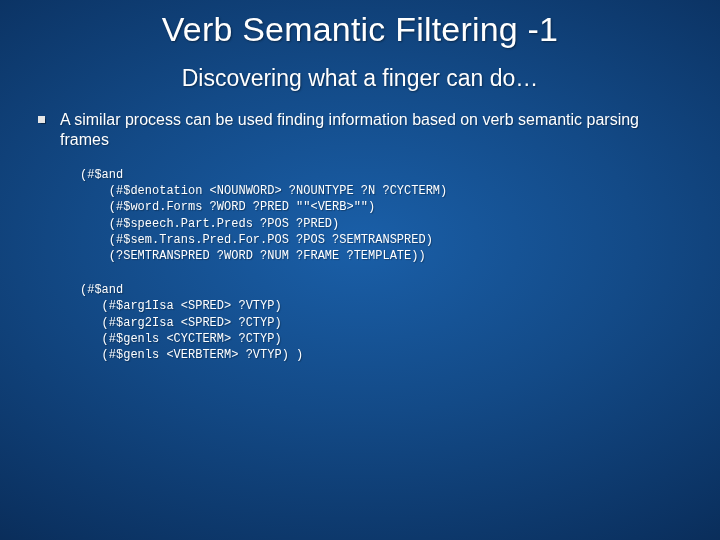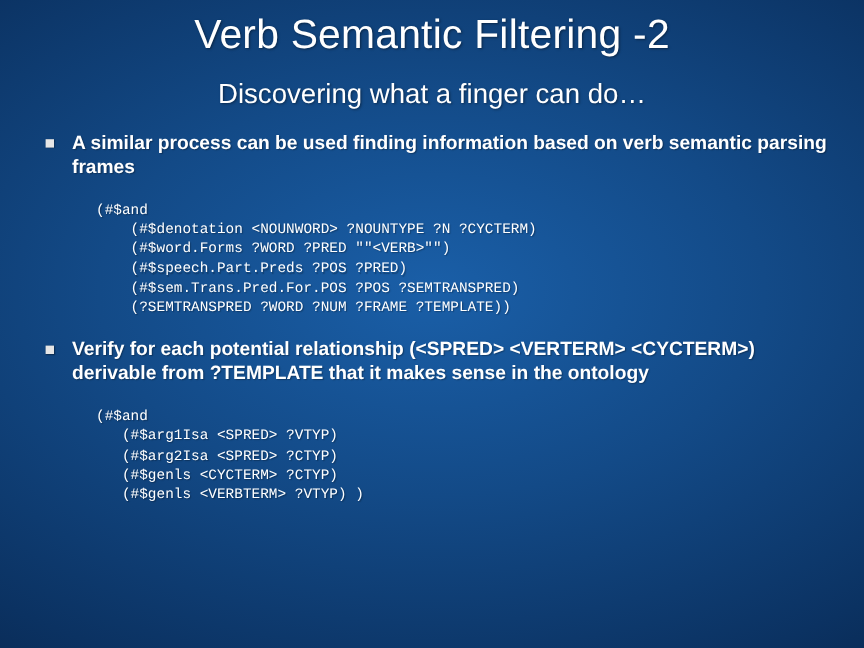--- a/index.html
+++ b/index.html
@@ -43,21 +43,21 @@
   ul.main {
     list-style: none;
     padding: 0;
     margin: 0;
   }
   ul.main > li {
     position: relative;
     padding-left: 30px;
     margin-bottom: 18px;
     font-size: 16px;
-    font-weight: bold;
+    font-weight: normal;
     line-height: 1.22;
     text-shadow: 1px 1px 1px rgba(0,0,0,0.3);
   }
   ul.main > li::before {
     content: "";
     position: absolute;
     left: 8px;
     top: 6px;
     width: 7px;
     height: 7px;
@@ -72,38 +72,35 @@
     white-space: pre;
     padding-left: 50px;
     margin-bottom: 18px;
     text-shadow: 1px 1px 1px rgba(0,0,0,0.3);
   }
 </style>
 </head>
 <body>
 
 <div class="slide">
-  <h1 class="title">Verb Semantic Filtering -2</h1>
+  <h1 class="title">Verb Semantic Filtering -1</h1>
   <h2 class="subtitle">Discovering what a finger can do…</h2>
 
   <div class="body">
     <ul class="main">
       <li>A similar process can be used finding information based on verb semantic parsing frames</li>
     </ul>
 
     <div class="code">(#$and
     (#$denotation &lt;NOUNWORD&gt; ?NOUNTYPE ?N ?CYCTERM)
     (#$word.Forms ?WORD ?PRED ""&lt;VERB&gt;"")
     (#$speech.Part.Preds ?POS ?PRED)
     (#$sem.Trans.Pred.For.POS ?POS ?SEMTRANSPRED)
     (?SEMTRANSPRED ?WORD ?NUM ?FRAME ?TEMPLATE))</div>
 
-    <ul class="main">
-      <li>Verify for each potential relationship (&lt;SPRED&gt; &lt;VERTERM&gt; &lt;CYCTERM&gt;) derivable from ?TEMPLATE that it makes sense in the ontology</li>
-    </ul>
 
     <div class="code">(#$and
    (#$arg1Isa &lt;SPRED&gt; ?VTYP)
    (#$arg2Isa &lt;SPRED&gt; ?CTYP)
    (#$genls &lt;CYCTERM&gt; ?CTYP)
    (#$genls &lt;VERBTERM&gt; ?VTYP) )</div>
   </div>
 </div>
 
 </body></html>

